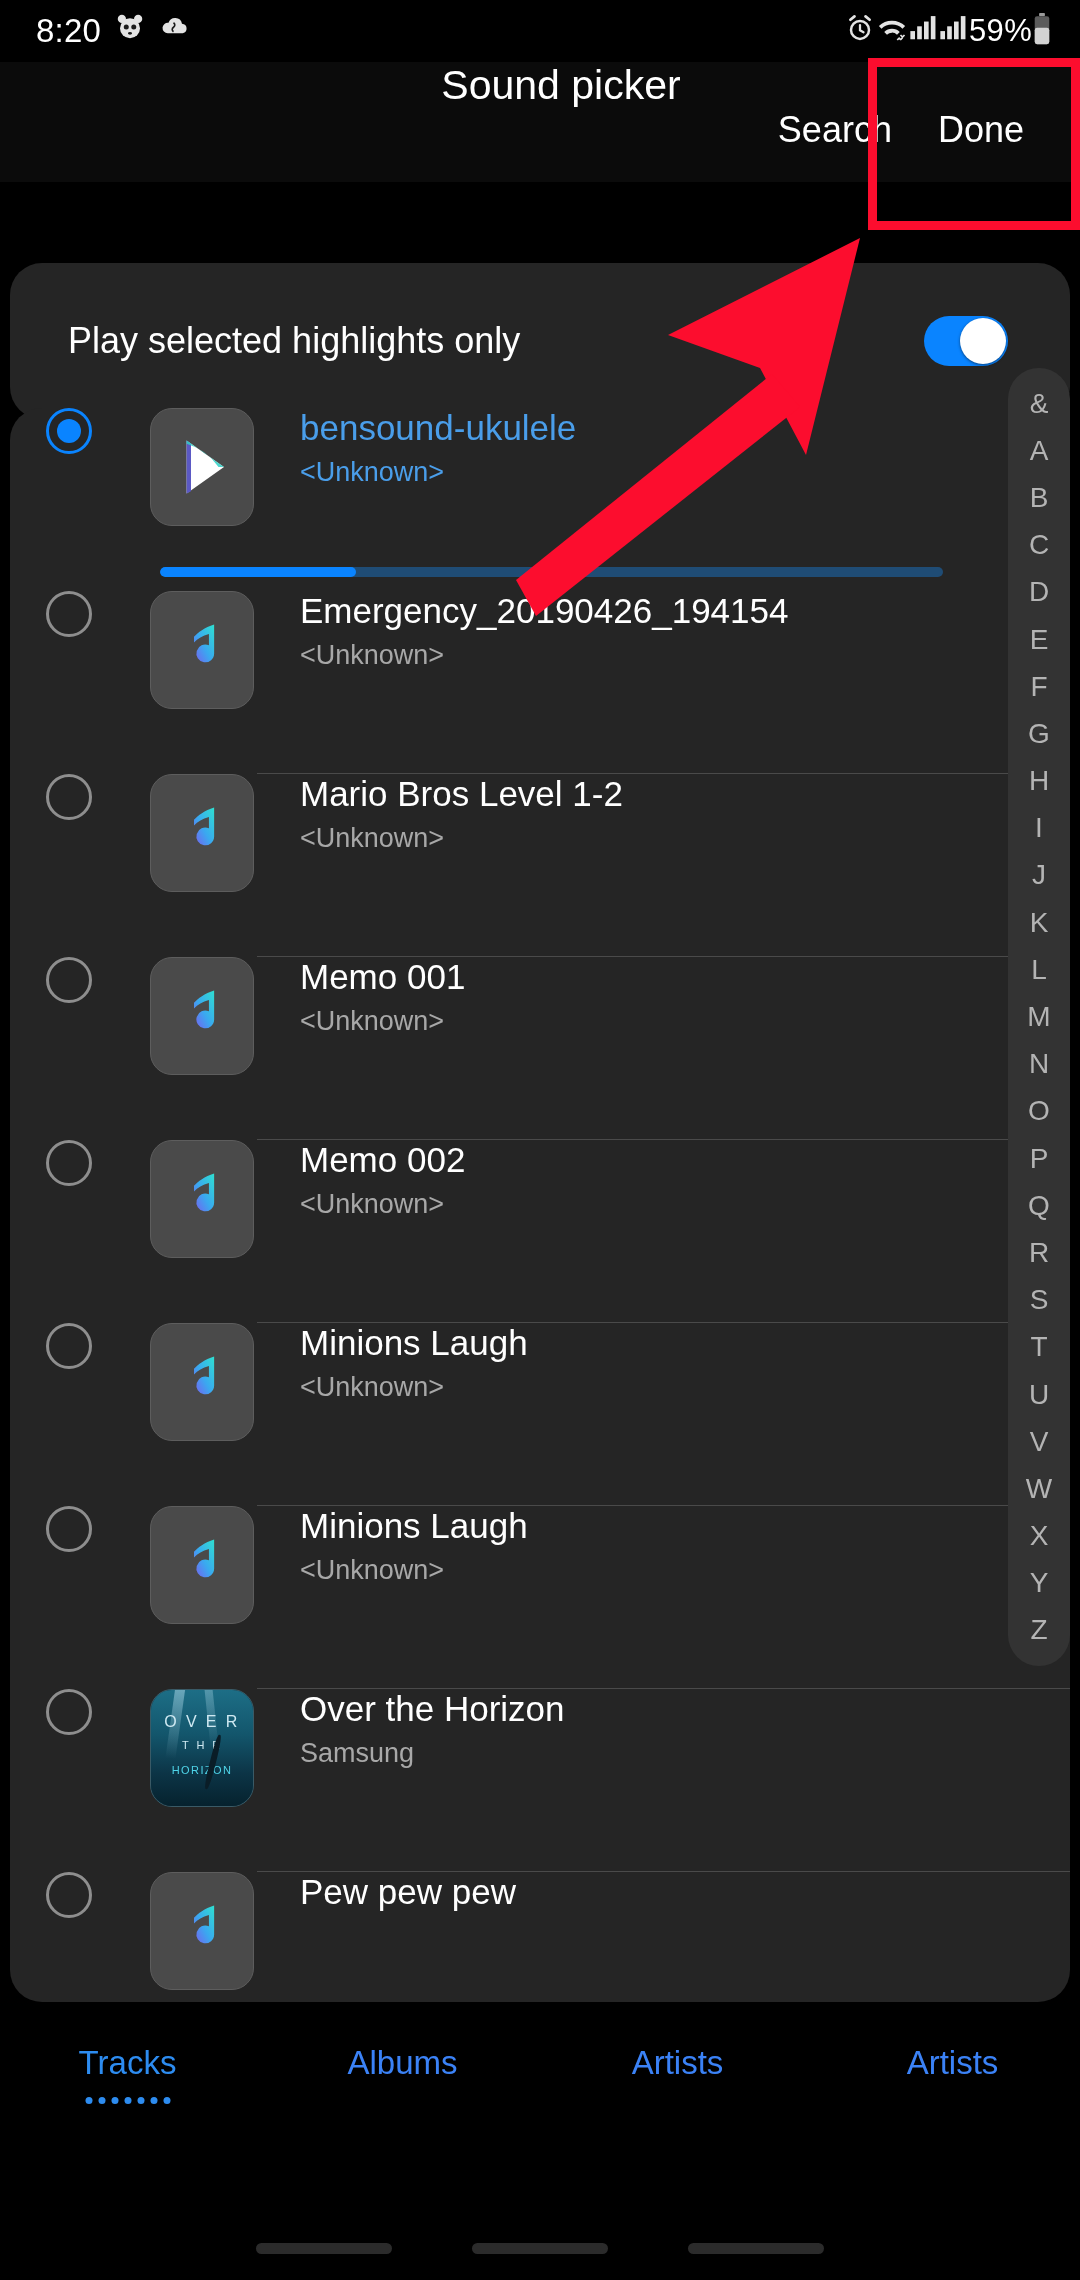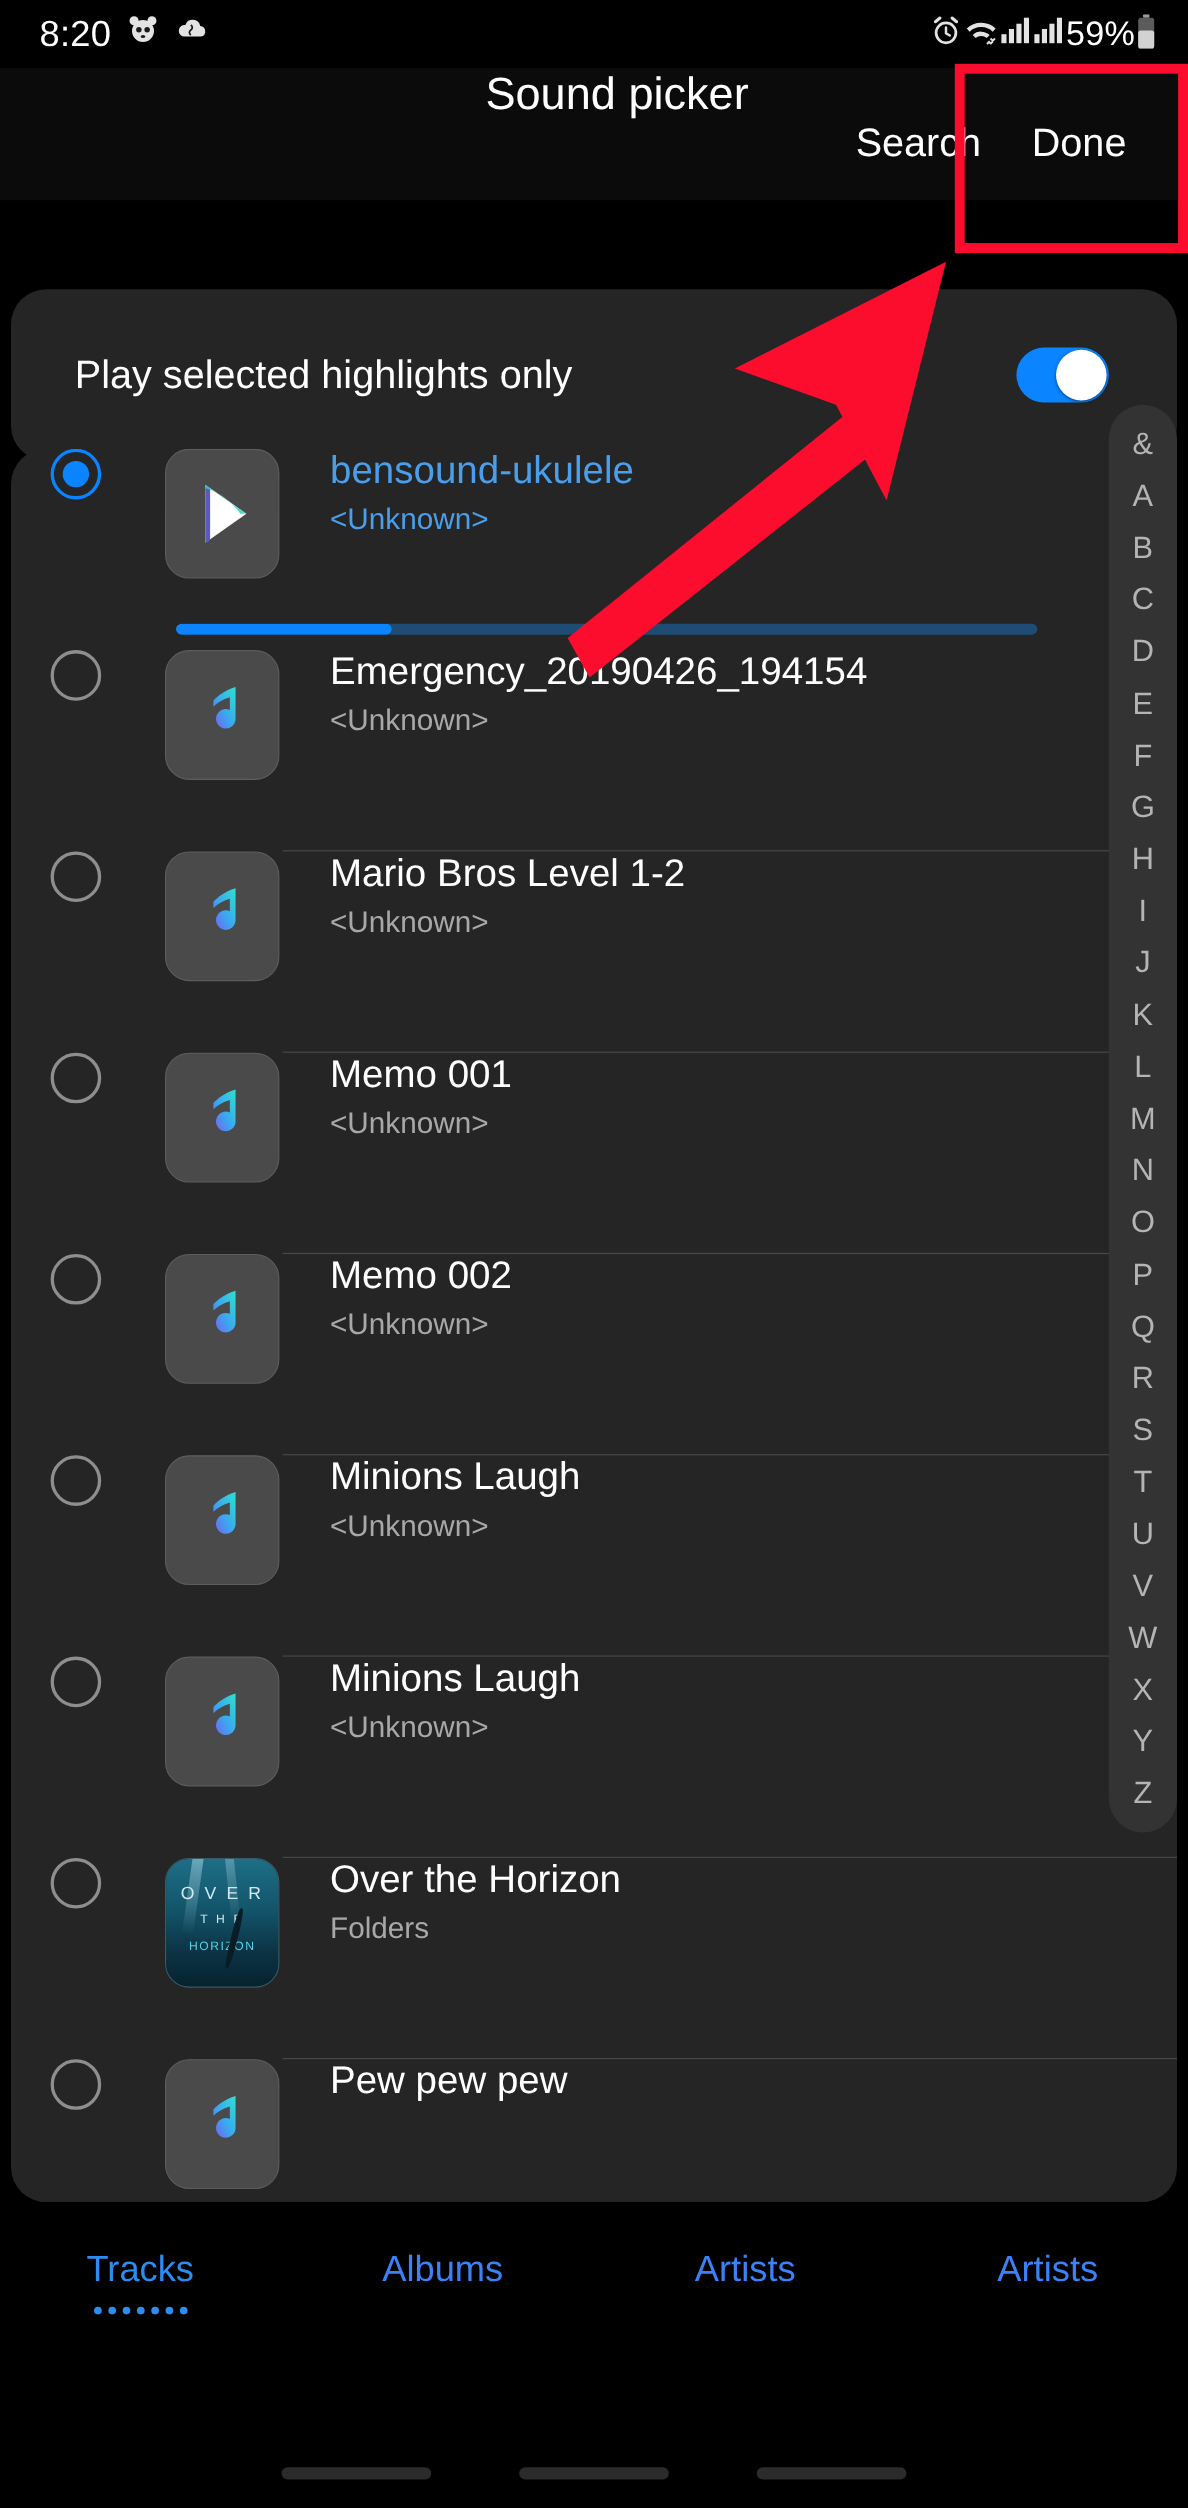--- a/index.html
+++ b/index.html
@@ -397,21 +397,21 @@
             <div style="position:absolute;inset:0;background:linear-gradient(180deg,#1d6e86 0%,#13566c 38%,#0c3446 72%,#06222e 100%);"></div>
             <div style="position:absolute;left:20%;top:-10%;width:10%;height:70%;background:linear-gradient(180deg,rgba(190,230,245,.55),rgba(190,230,245,0));transform:rotate(8deg);"></div>
             <div style="position:absolute;left:55%;top:-10%;width:8%;height:60%;background:linear-gradient(180deg,rgba(190,230,245,.4),rgba(190,230,245,0));transform:rotate(-6deg);"></div>
             <div style="position:absolute;left:0;right:0;top:20%;text-align:center;color:#cfe9f2;font-size:16px;letter-spacing:2.4px;font-family:'Liberation Sans',sans-serif;">O V E R</div>
             <div style="position:absolute;left:0;right:0;top:42%;text-align:center;color:#cfe9f2;font-size:11px;letter-spacing:2.4px;font-family:'Liberation Sans',sans-serif;">T H E</div>
             <div style="position:absolute;left:0;right:0;top:64%;text-align:center;color:#4fd4e8;font-size:11px;letter-spacing:1.4px;font-family:'Liberation Sans',sans-serif;">HORIZON</div>
             <div style="position:absolute;left:58%;top:38%;width:6%;height:48%;background:#0a1d27;border-radius:40%;transform:rotate(14deg);"></div>
           </div>
           <div class="meta">
             <div class="title">Over the Horizon</div>
-            <div class="subtitle">Folders</div>
+            <div class="subtitle">Samsung</div>
           </div>
           <div class="divider"></div>
         </div>
         <div class="row">
           <div class="radio"></div>
           <div class="thumb">
             <svg width="52" height="58" viewBox="0 0 24 26">
               <defs>
                 <linearGradient id="ng" x1="1" y1="0" x2="0" y2="1">
                   <stop offset="0%" stop-color="#2fe0d0"></stop>

